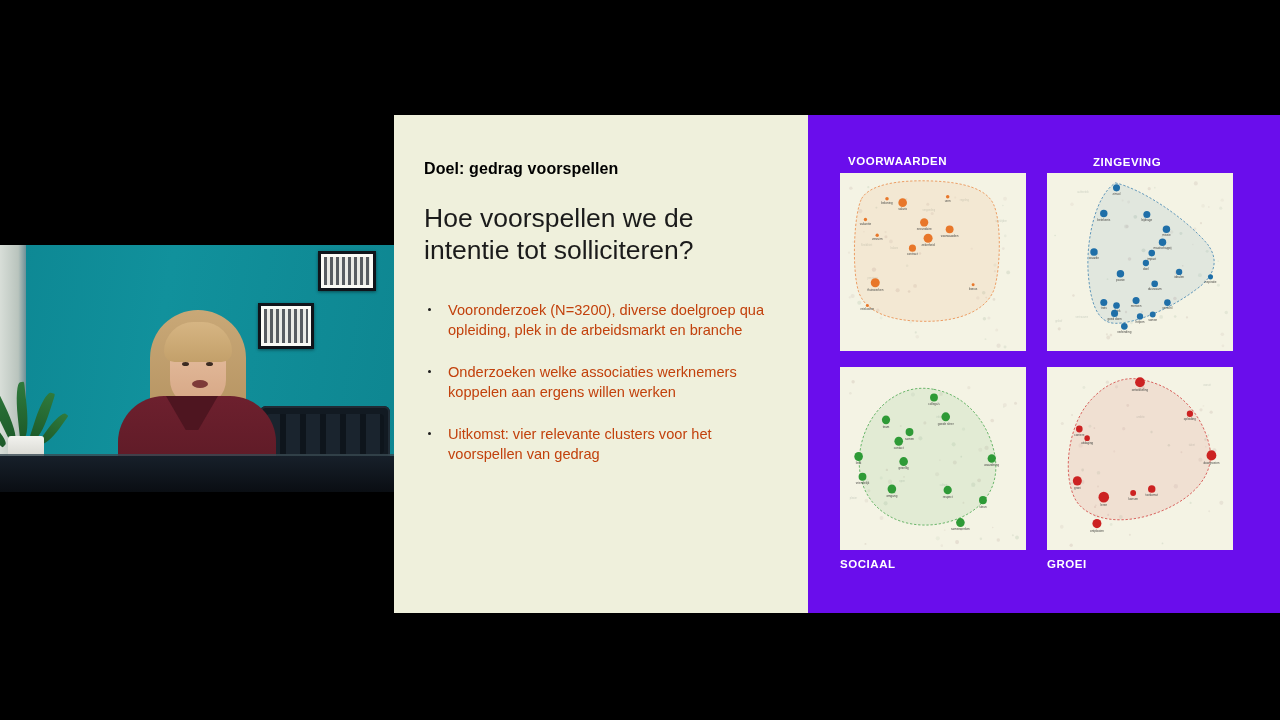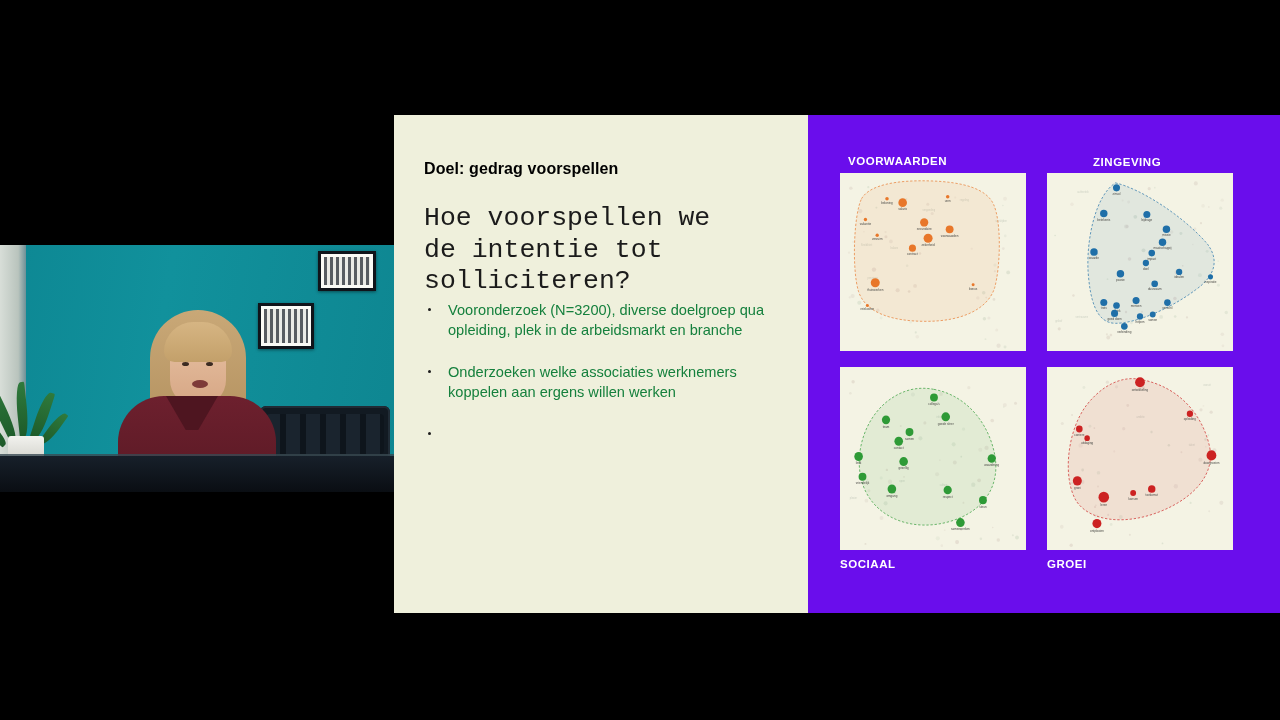--- a/index.html
+++ b/index.html
@@ -187,34 +187,33 @@
     letter-spacing: .1px;
   }
   .headline {
     position: absolute;
     left: 30px; top: 88px;
     width: 330px;
     font-size: 26.5px;
     line-height: 1.19;
     color: #1b1b1b;
     font-weight: 400;
-    font-family: Liberation Mono, monospace;
   }
   .bullets {
     position: absolute;
     left: 28px; top: 186px;
     width: 368px;
   }
   .bullet {
     position: relative;
     padding-left: 26px;
     margin-bottom: 22px;
     font-size: 14.6px;
     line-height: 1.37;
-    color: #15803d;
+    color: #c2410c;
   }
   .bullet .dot {
     position: absolute;
     left: 6px; top: 7px;
     width: 3px; height: 3px;
     background: #1c1c1c;
     border-radius: 50%;
   }
 
   
@@ -313,20 +312,21 @@
     <div class="bullet">
       <span class="dot"></span>
       <span>Vooronderzoek (N=3200), diverse doelgroep qua opleiding, plek in de arbeidsmarkt en branche</span>
     </div>
     <div class="bullet">
       <span class="dot"></span>
       <span>Onderzoeken welke associaties werknemers koppelen aan ergens willen werken</span>
     </div>
     <div class="bullet">
       <span class="dot"></span>
+      <span>Uitkomst: vier relevante clusters voor het voorspellen van gedrag</span>
     </div>
   </div>
 </div>
 
 <div id="cluster-panel">
 
   <div class="cluster-label lbl-tl">VOORWAARDEN</div>
   <div class="cluster-card card-tl">
       <svg viewBox="0 0 190 180" preserveAspectRatio="none">
         <g>

